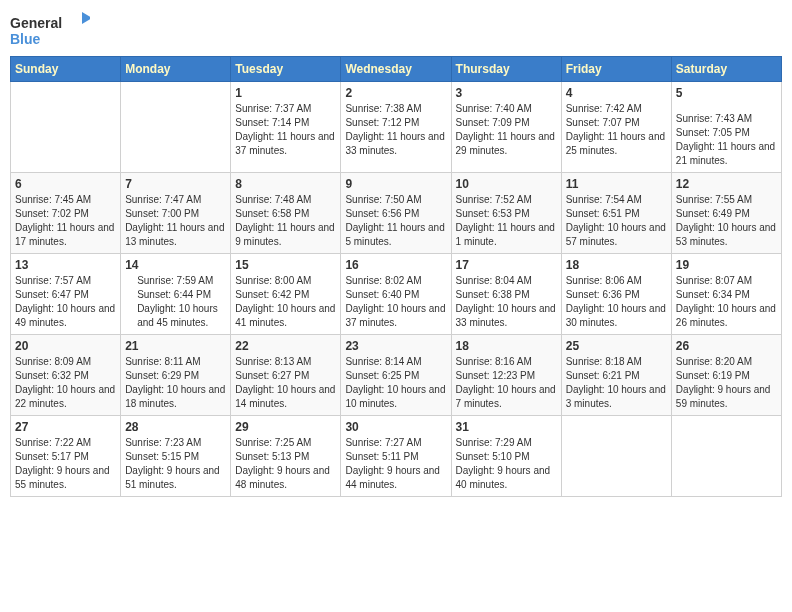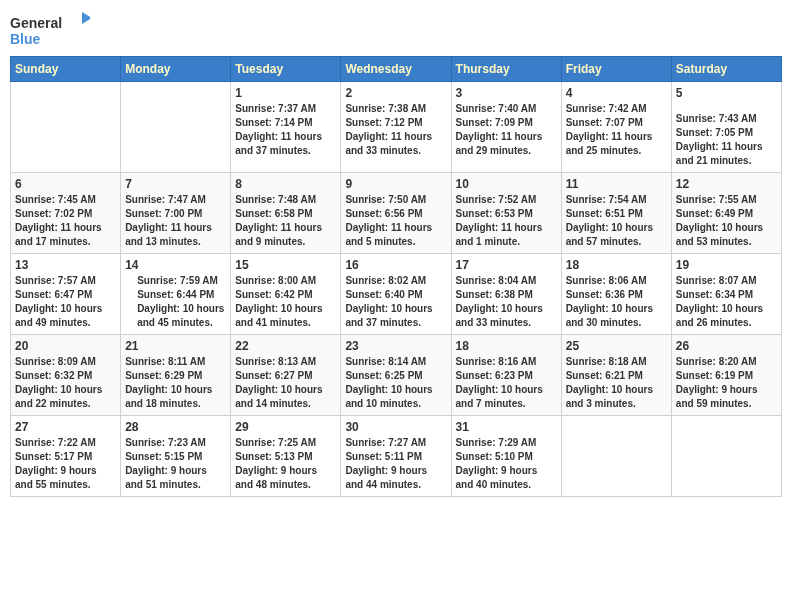--- a/index.html
+++ b/index.html
@@ -63,21 +63,20 @@
       font-size: 12px;
       font-weight: bold;
       color: #333;
       display: block;
       margin-bottom: 2px;
     }
     .cell-detail {
       font-size: 10px;
       line-height: 1.4;
       color: #333;
-      font-weight: bold;
     }
     .empty-cell { background: #fff !important; }
   </style>
 </head>
 <body>
 
 <div class="header">
   <div class="logo">
   <svg width="80" height="40" viewBox="0 0 80 40">
     <text x="0" y="18" font-size="14" font-weight="bold" font-family="Arial" fill="#333">General</text>
@@ -247,21 +246,21 @@
         </td>
         <td>
           <span class="day-num">23</span>
           <div class="cell-detail" style="white-space: pre-line;">Sunrise: 8:14 AM
 Sunset: 6:25 PM
 Daylight: 10 hours and 10 minutes.</div>
         </td>
         <td>
           <span class="day-num">18</span>
           <div class="cell-detail" style="white-space: pre-line;">Sunrise: 8:16 AM
-Sunset: 6:23 PM
+Sunset: 12:23 PM
 Daylight: 10 hours and 7 minutes.</div>
         </td>
         <td>
           <span class="day-num">25</span>
           <div class="cell-detail" style="white-space: pre-line;">Sunrise: 8:18 AM
 Sunset: 6:21 PM
 Daylight: 10 hours and 3 minutes.</div>
         </td>
         <td>
           <span class="day-num">26</span>

